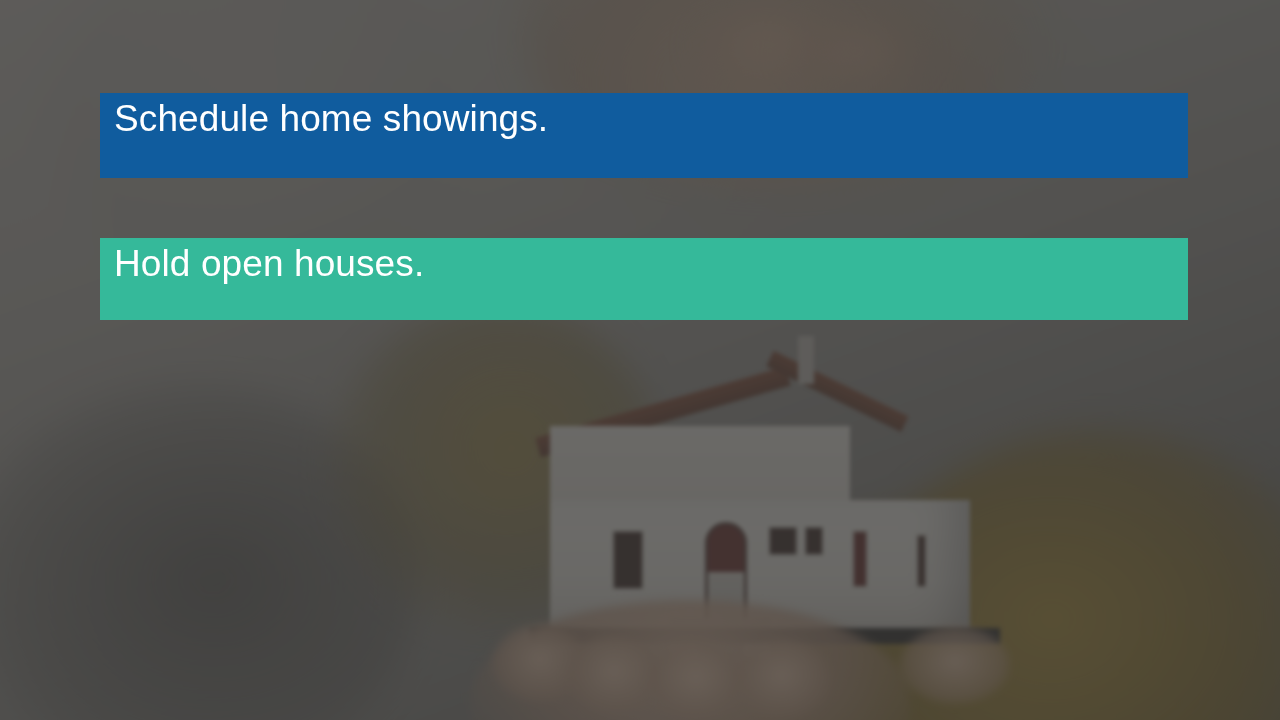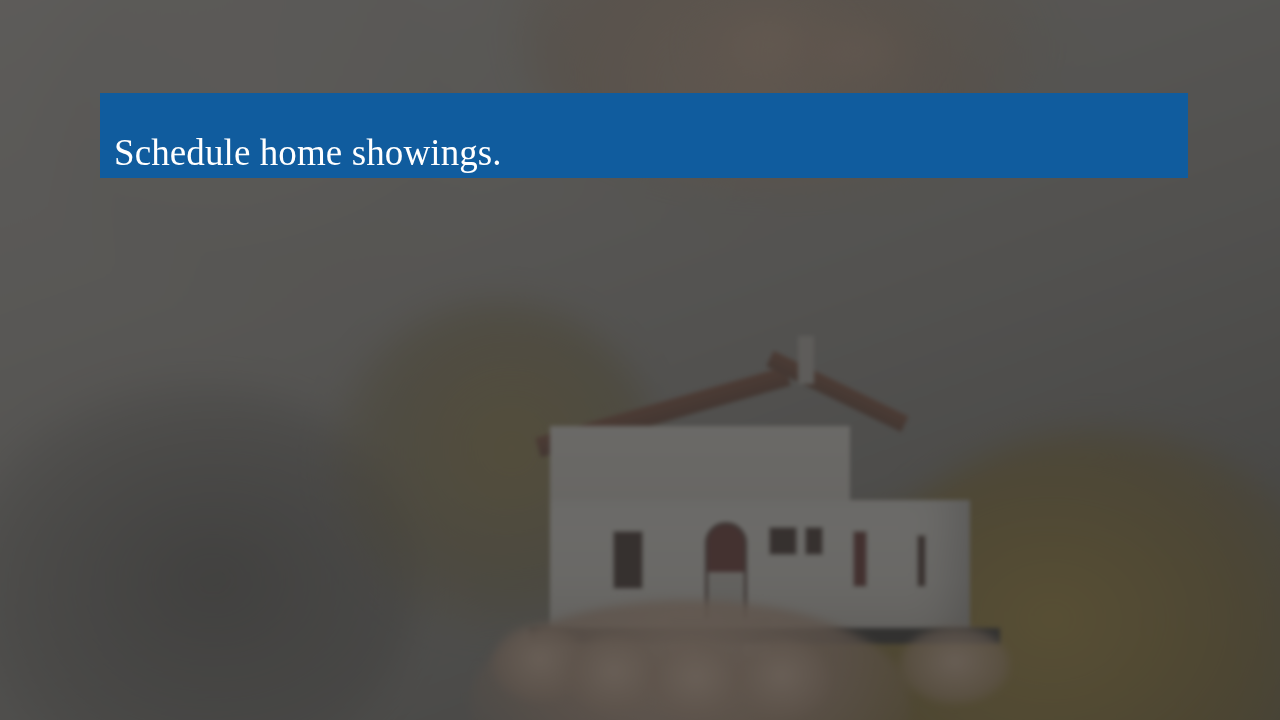--- a/index.html
+++ b/index.html
@@ -159,24 +159,23 @@
   
   .bars {
     position: absolute;
     inset: 0;
   }
   .bar {
     position: absolute;
     left: 100px;
     width: 1088px;
     display: flex;
-    align-items: flex-end;
+    align-items: flex-start;
     box-sizing: border-box;
     padding: 0 14px;
-    font-family: Liberation Serif, serif;
   }
   .bar-text {
     color: #ffffff;
     font-size: 37px;
     line-height: 51px;
     font-weight: 400;
     letter-spacing: 0.1px;
     white-space: pre-line;
   }
   .bar-1 { top: 93px;  height: 85px; }
@@ -223,16 +222,19 @@
   </div>
 
   <div class="overlay" style="background: rgba(58, 58, 58, 0.72);"></div>
 
   <div class="bars">
 
     <div class="bar bar-1" style="background-color: rgb(16, 92, 158);">
       <span class="bar-text" style="color: rgb(255, 255, 255);">Schedule home showings.</span>
     </div>
 
+    <div class="bar bar-2" style="background-color: rgb(53, 185, 154);">
+      <span class="bar-text" style="color: rgb(255, 255, 255);">Hold open houses.</span>
+    </div>
 
 
   </div>
 </div>
 
 </body></html>

